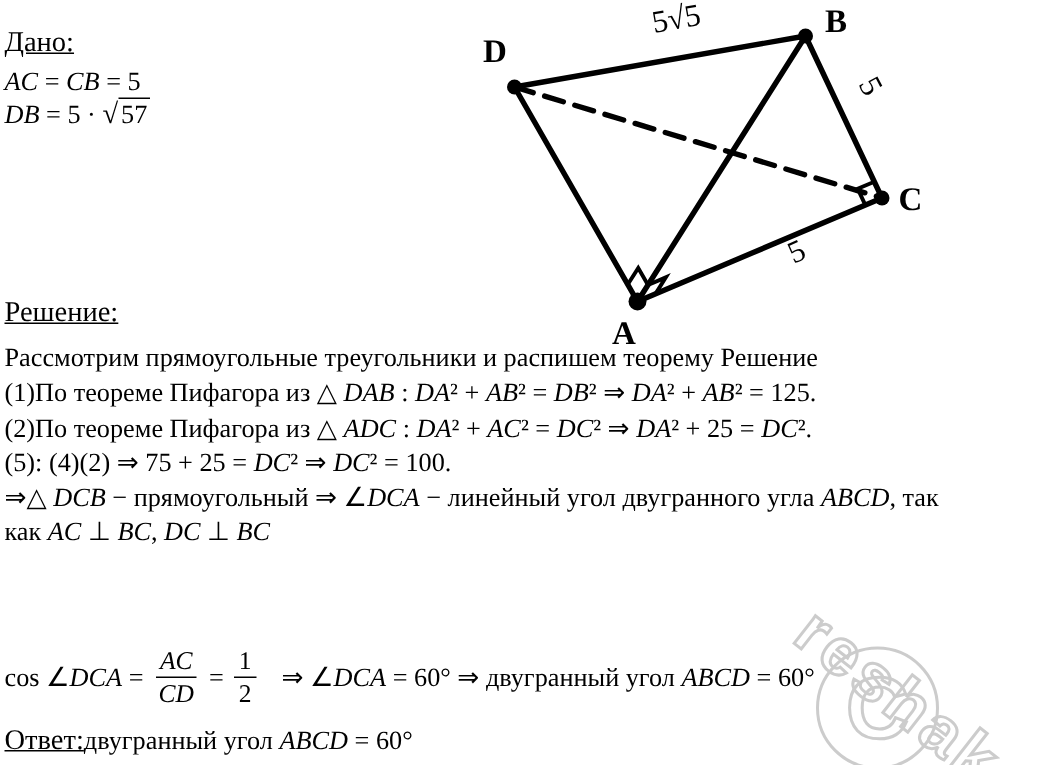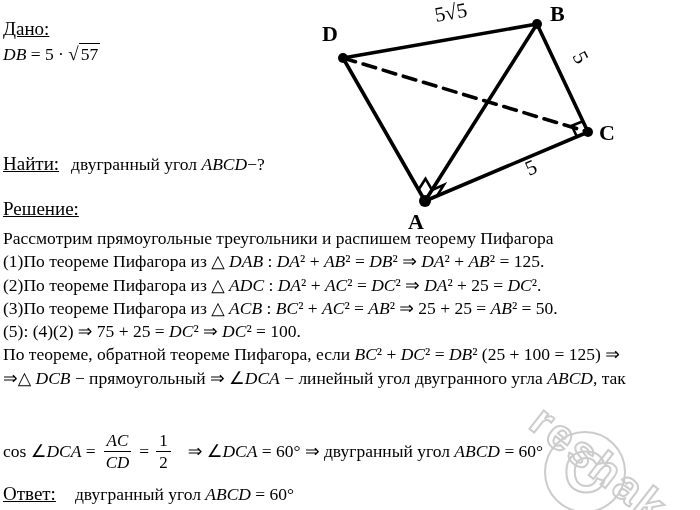--- a/index.html
+++ b/index.html
@@ -36,21 +36,21 @@
     display: flex; align-items: center;
     font-size: 17.5px; white-space: nowrap;
   }
   .frac {
     display: inline-flex; flex-direction: column; align-items: center;
     margin: 0 7px; font-size: 17px; line-height: 19px;
   }
   .frac .num { padding: 0 3px 1px 3px; border-bottom: 1.6px solid #000; }
   .frac .den { padding: 1px 3px 0 3px; }
   #answer { top: 483px; left: 3px; white-space: nowrap; }
-  #answer .answer-text { font-size: 17.5px; margin-left: 19px; }
+  #answer .answer-text { font-size: 17.5px; margin-left: 0; }
   .radical-sign { font-size: 19px; }
   .radicand { border-top: 1.6px solid #000; padding: 0 2px; }
   #diagram { top: 0; left: 300px; }
   #watermark { top: 0; left: 0; pointer-events: none; }
   .content-layer { position: absolute; inset: 0; }
 </style>
 </head>
 <body>
 
 <svg id="watermark" class="abs" width="700" height="510" viewBox="0 0 700 510" aria-hidden="true">
@@ -58,40 +58,37 @@
     <circle cx="585" cy="472" r="40"></circle>
     <text x="585" y="492" font-size="58" text-anchor="middle">C</text>
     <text transform="translate(527,427) rotate(38)" font-size="44" letter-spacing="3">reshak.ru</text>
   </g>
 </svg>
 
 <div class="content-layer">
 
   <section id="given" class="abs">
     <div class="heading">Дано:</div>
+    <div class="mline"><i>AC</i> = <i>CB</i> = 5</div>
     <div class="mline">
       <span class="inlinemath"><i>DB</i> = 5 ·</span>
       <span class="radical-sign">√</span><span class="radicand">57</span>
     </div>
   </section>
 
-  <section id="find" class="abs">
-    <span class="heading">Найти:</span><span class="find-text inlinemath">двугранный угол <i>ABCD</i>−?</span>
-  </section>
 
   <div id="sol-heading" class="abs heading">Решение:</div>
 
   <section id="solution" class="abs">
-    <div class="mline">Рассмотрим прямоугольные треугольники и распишем теорему Пифагора</div>
+    <div class="mline">Рассмотрим прямоугольные треугольники и распишем теорему Решение</div>
     <div class="mline">(1)По теореме Пифагора из △ <i>DAB</i> : <i>DA</i>² + <i>AB</i>² = <i>DB</i>² ⇒ <i>DA</i>² + <i>AB</i>² = 125.</div>
     <div class="mline">(2)По теореме Пифагора из △ <i>ADC</i> : <i>DA</i>² + <i>AC</i>² = <i>DC</i>² ⇒ <i>DA</i>² + 25 = <i>DC</i>².</div>
-    <div class="mline">(3)По теореме Пифагора из △ <i>ACB</i> : <i>BC</i>² + <i>AC</i>² = <i>AB</i>² ⇒ 25 + 25 = <i>AB</i>² = 50.</div>
     <div class="mline">(5): (4)(2) ⇒ 75 + 25 = <i>DC</i>² ⇒ <i>DC</i>² = 100.</div>
-    <div class="mline">По теореме, обратной теореме Пифагора, если <i>BC</i>² + <i>DC</i>² = <i>DB</i>² (25 + 100 = 125) ⇒</div>
     <div class="mline">⇒△ <i>DCB</i> − прямоугольный ⇒ ∠<i>DCA</i> − линейный угол двугранного угла <i>ABCD</i>, так</div>
+    <div class="mline">как <i>AC</i> ⊥ <i>BC</i>, <i>DC</i> ⊥ <i>BC</i></div>
   </section>
 
   <div id="cosrow" class="abs">
     <span class="inlinemath">cos ∠<i>DCA</i> =</span>
     <span class="frac">
       <span class="num"><i>AC</i></span>
       <span class="den"><i>CD</i></span>
     </span>
     <span>=</span>
     <span class="frac">

